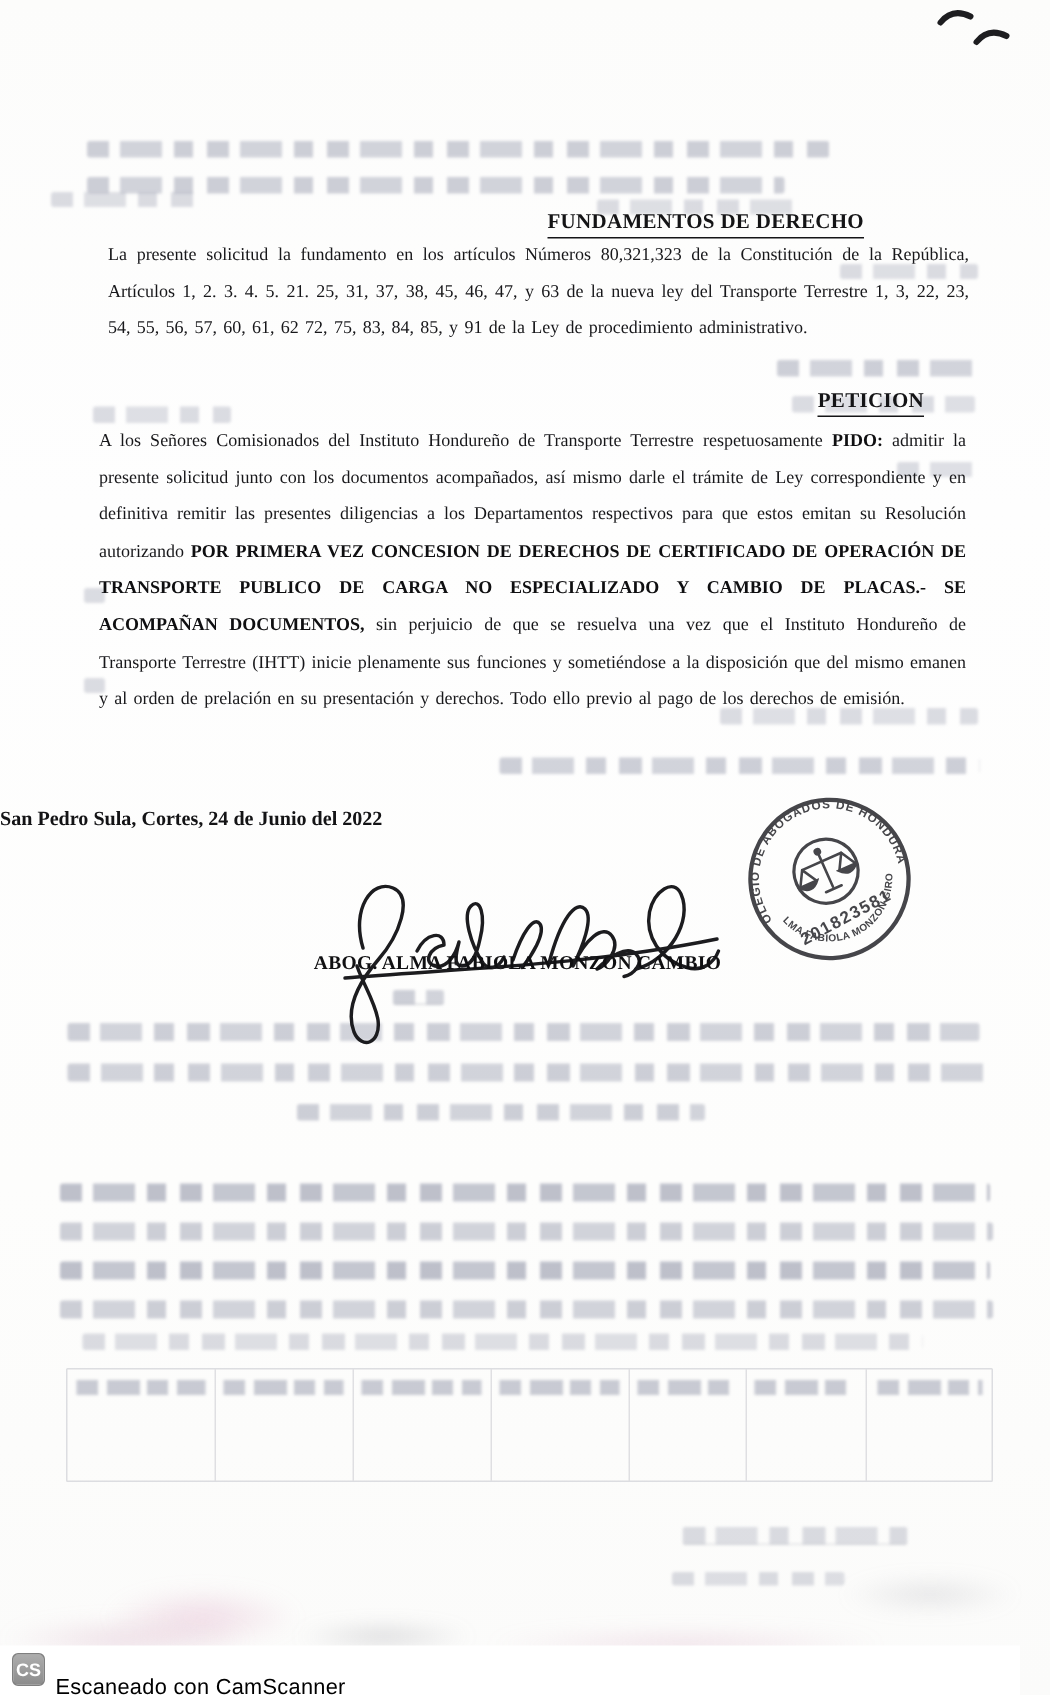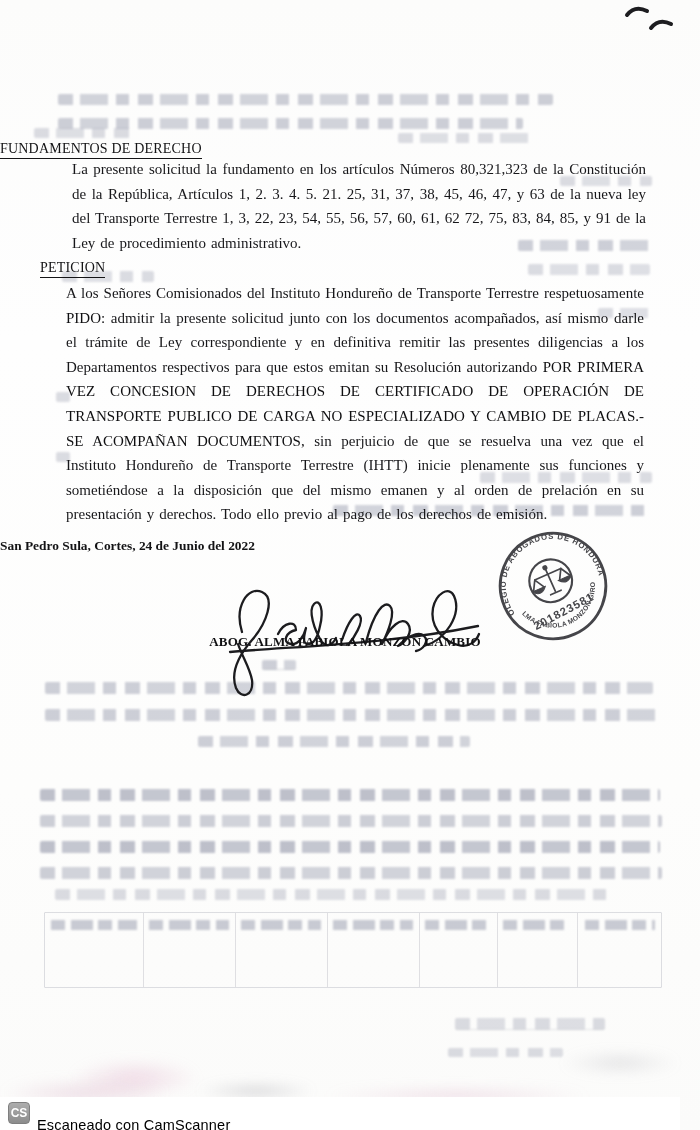--- a/index.html
+++ b/index.html
@@ -4,29 +4,29 @@
 <style>
   html,body{margin:0;padding:0;}
   body{width:700px;height:1130px;overflow:hidden;background:#e9e9e9;}
   .page{
     position:relative;width:700px;height:1130px;overflow:hidden;
     background:linear-gradient(180deg,#fcfcfb 0%,#fefefe 30%,#fdfdfc 70%,#fbfbfa 100%);
     font-family:"Liberation Serif", serif;color:#1b1b1d;
   }
   
   .heading{
-    position:absolute;left:0;width:576px;text-align:left;
-    font-weight:normal;font-size:14px;letter-spacing:.2px;color:#141416;
+    position:absolute;left:0;width:576px;text-align:right;
+    font-weight:bold;font-size:14px;letter-spacing:.2px;color:#141416;
   }
   .heading .u{display:inline-block;border-bottom:1.6px solid #141416;padding-bottom:1px;}
   .para{
-    position:absolute;font-size:15px;line-height:24.6px;text-align:justify;
+    position:absolute;font-size:12px;line-height:24.6px;text-align:justify;
     color:#17171a;word-spacing:1.2px;
   }
-  .para b{font-weight:normal;color:#0f0f11;}
+  .para b{font-weight:bold;color:#0f0f11;}
   .dateline{
     position:absolute;left:0;top:538px;width:600px;text-align:left;
     font-size:13.4px;font-weight:600;color:#131315;
   }
   .sig-name{
     position:absolute;left:178px;top:634px;width:334px;text-align:center;
     font-weight:bold;font-size:13px;letter-spacing:.2px;color:#101012;
   }
   .sig-svg{position:absolute;left:190px;top:548px;width:300px;height:150px;}
   

